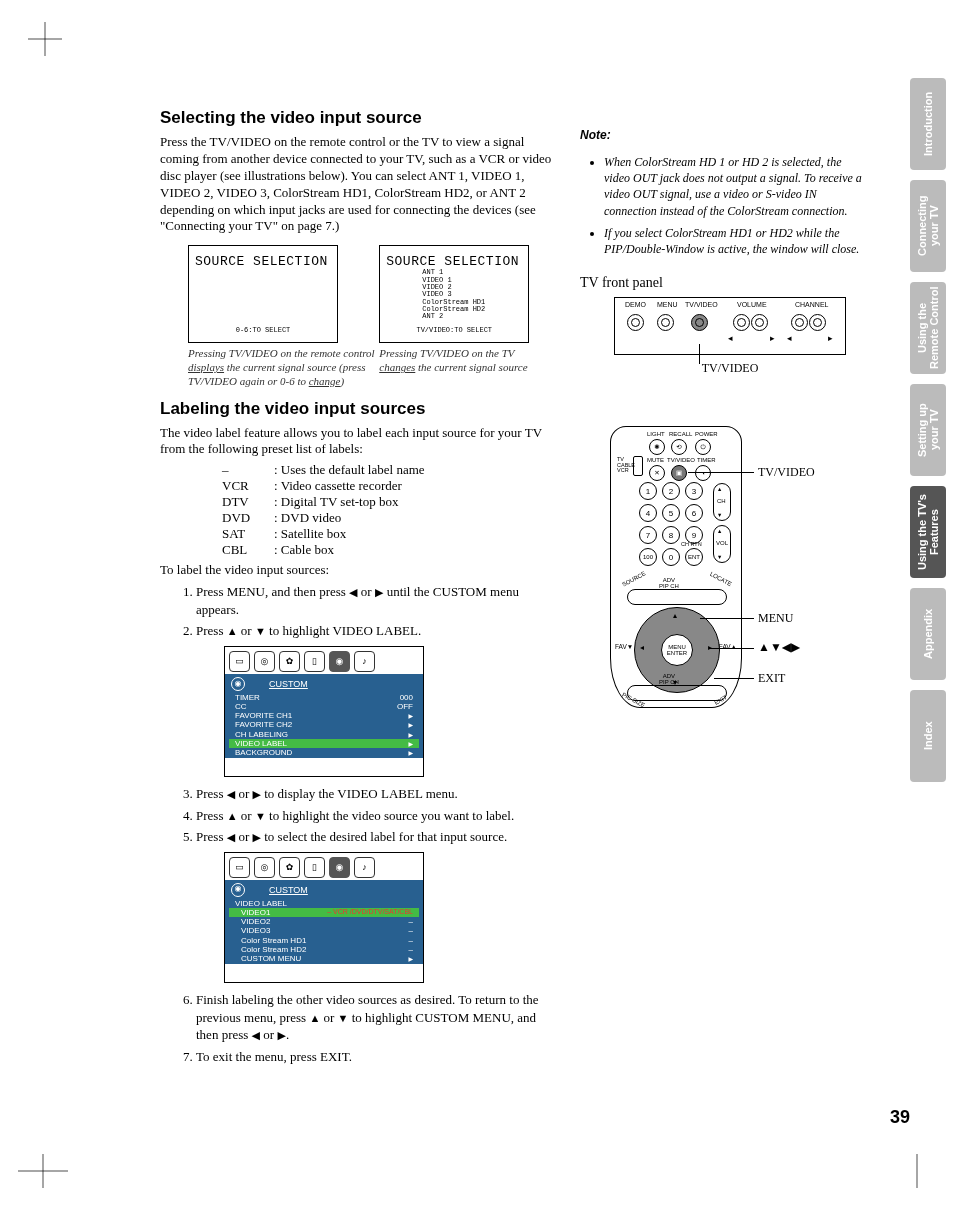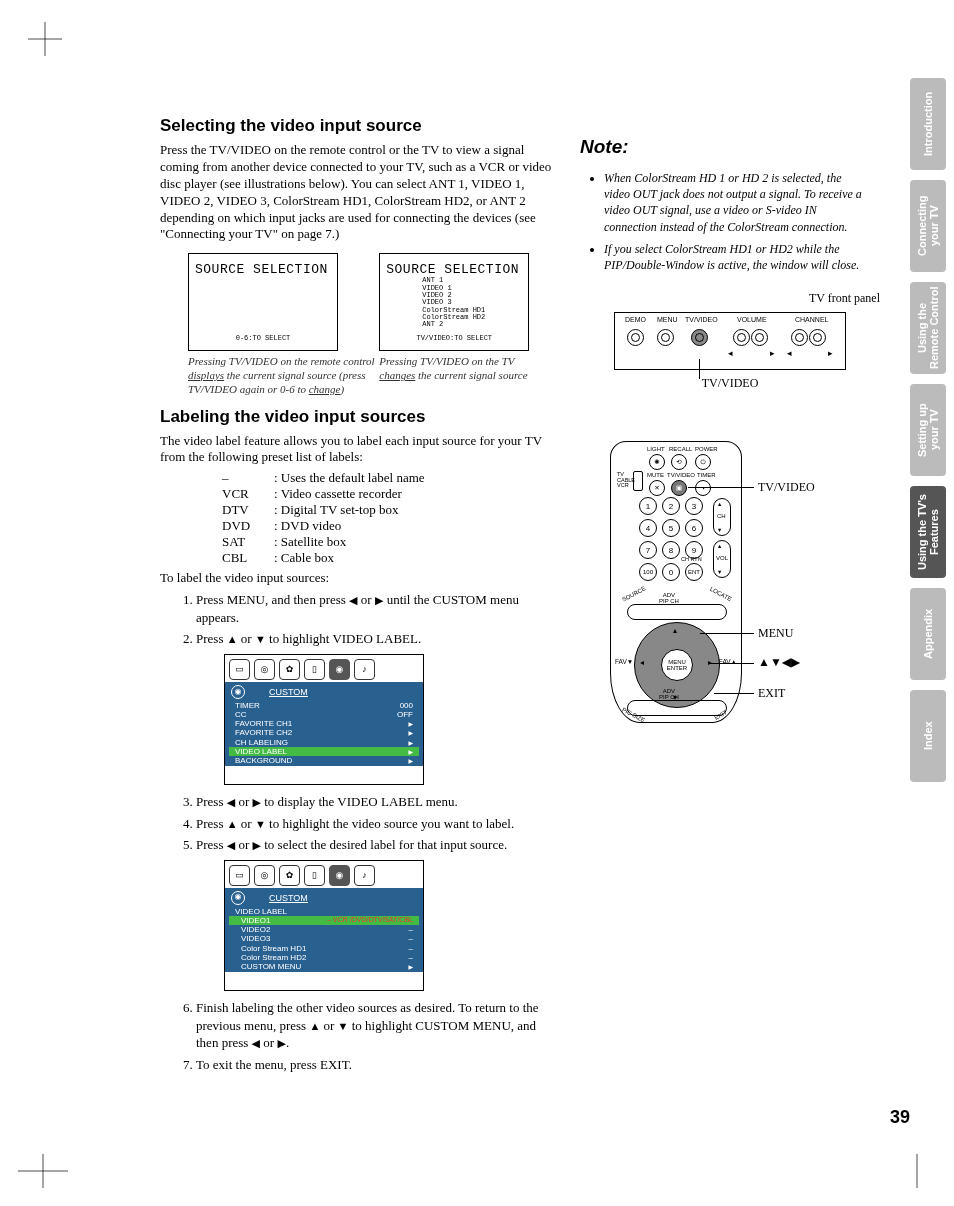--- a/index.html
+++ b/index.html
@@ -14,21 +14,21 @@
   }
   .crop-mark {
     position: absolute;
     stroke: #000;
     stroke-width: 0.7;
     fill: none;
   }
   .page {
     position: absolute;
     left: 160px;
-    top: 116px;
+    top: 108px;
     width: 720px;
   }
   .main-col {
     width: 400px;
     float: left;
   }
   .side-col {
     width: 300px;
     float: right;
     margin-top: 20px;
@@ -37,21 +37,21 @@
     font-family: Arial, Helvetica, sans-serif;
     font-weight: bold;
     font-size: 17px;
     margin: 0 0 6px 0;
   }
   p { margin: 0 0 4px 0; line-height: 1.3; }
   .note-head {
     font-family: Arial, Helvetica, sans-serif;
     font-weight: bold;
     font-style: italic;
-    font-size: 19px;
+    font-size: 12px;
     margin-bottom: 4px;
   }
   .note-body {
     font-style: italic;
     font-size: 12px;
     line-height: 1.35;
   }
   .note-body ul { margin: 12px; padding-left: 12px; }
   .note-body li { margin-bottom: 6px; }
   .osd-box {
@@ -139,21 +139,21 @@
   .panel-diagram {
     border: 1px solid #000;
     width: 230px;
     height: 56px;
     margin: 6px auto 2px auto;
     position: relative;
   }
   .panel-diagram .lbl { position:absolute; top:3px; font-size:7px; font-family:Arial,sans-serif; text-align:center; }
   .panel-diagram .btn { position:absolute; top:16px; width:15px; height:15px; border:1.2px solid #000; border-radius:50%; display:flex;align-items:center;justify-content:center; }
   .panel-diagram .btn::after{content:"";width:7px;height:7px;border:1px solid #000;border-radius:50%;}
-  .panel-title { text-align:right; font-size:12px; margin-top:18px; }
+  .panel-title { text-align:left; font-size:14px; margin-top:18px; }
   .panel-caption { text-align:center; font-size:12px; margin-top:6px; }
   .leader { position:absolute; border-top:1px solid #000; }
   .remote-wrap { position: relative; margin-top: 50px; height: 320px; }
   .remote {
     position: absolute;
     left: 30px;
     top: 0;
     width: 130px;
     height: 280px;
     border: 1px solid #000;

